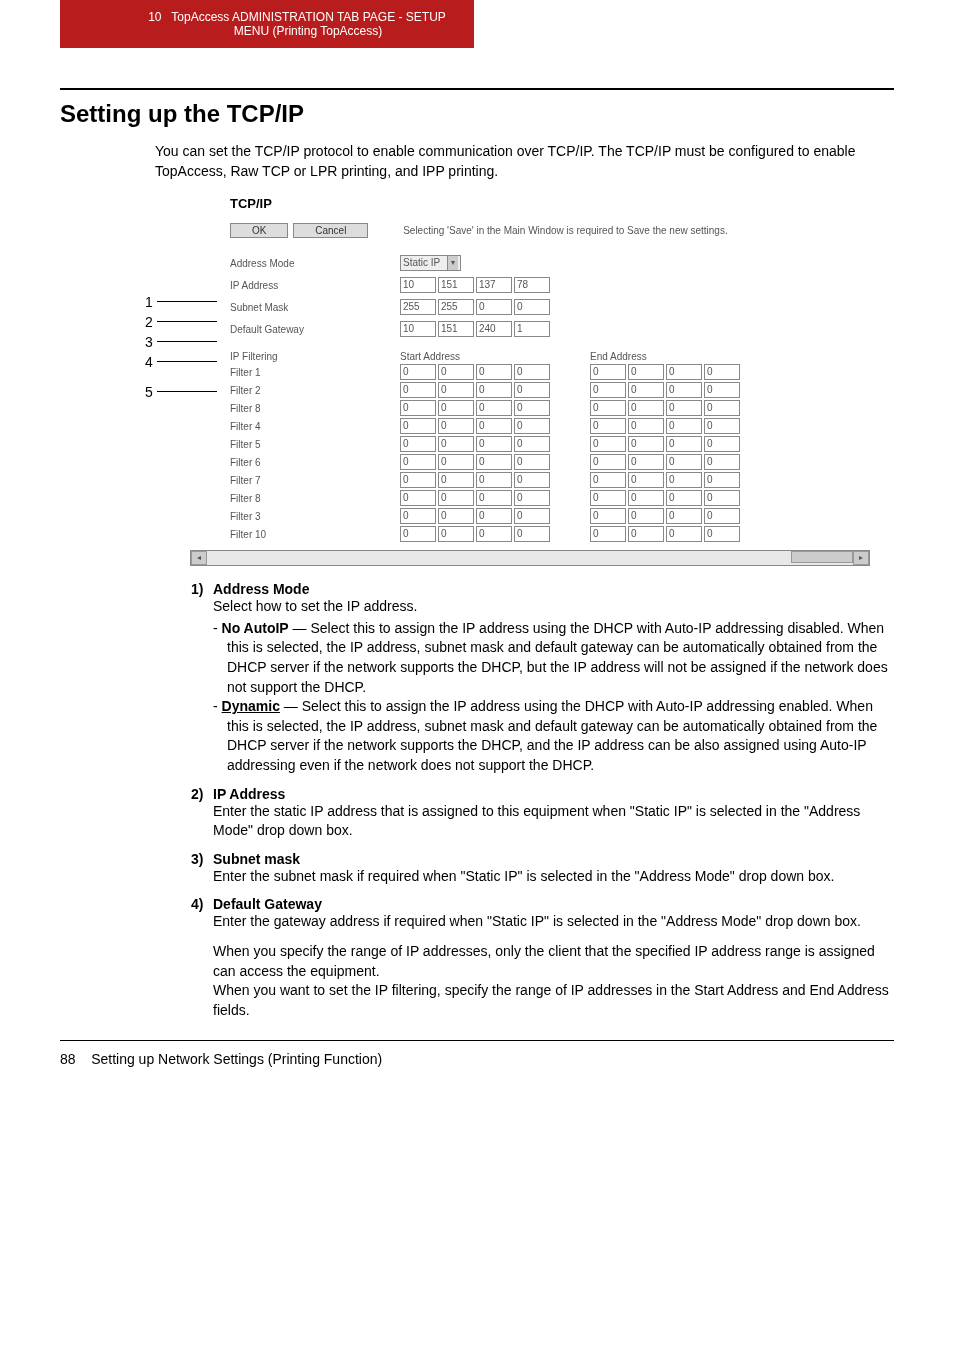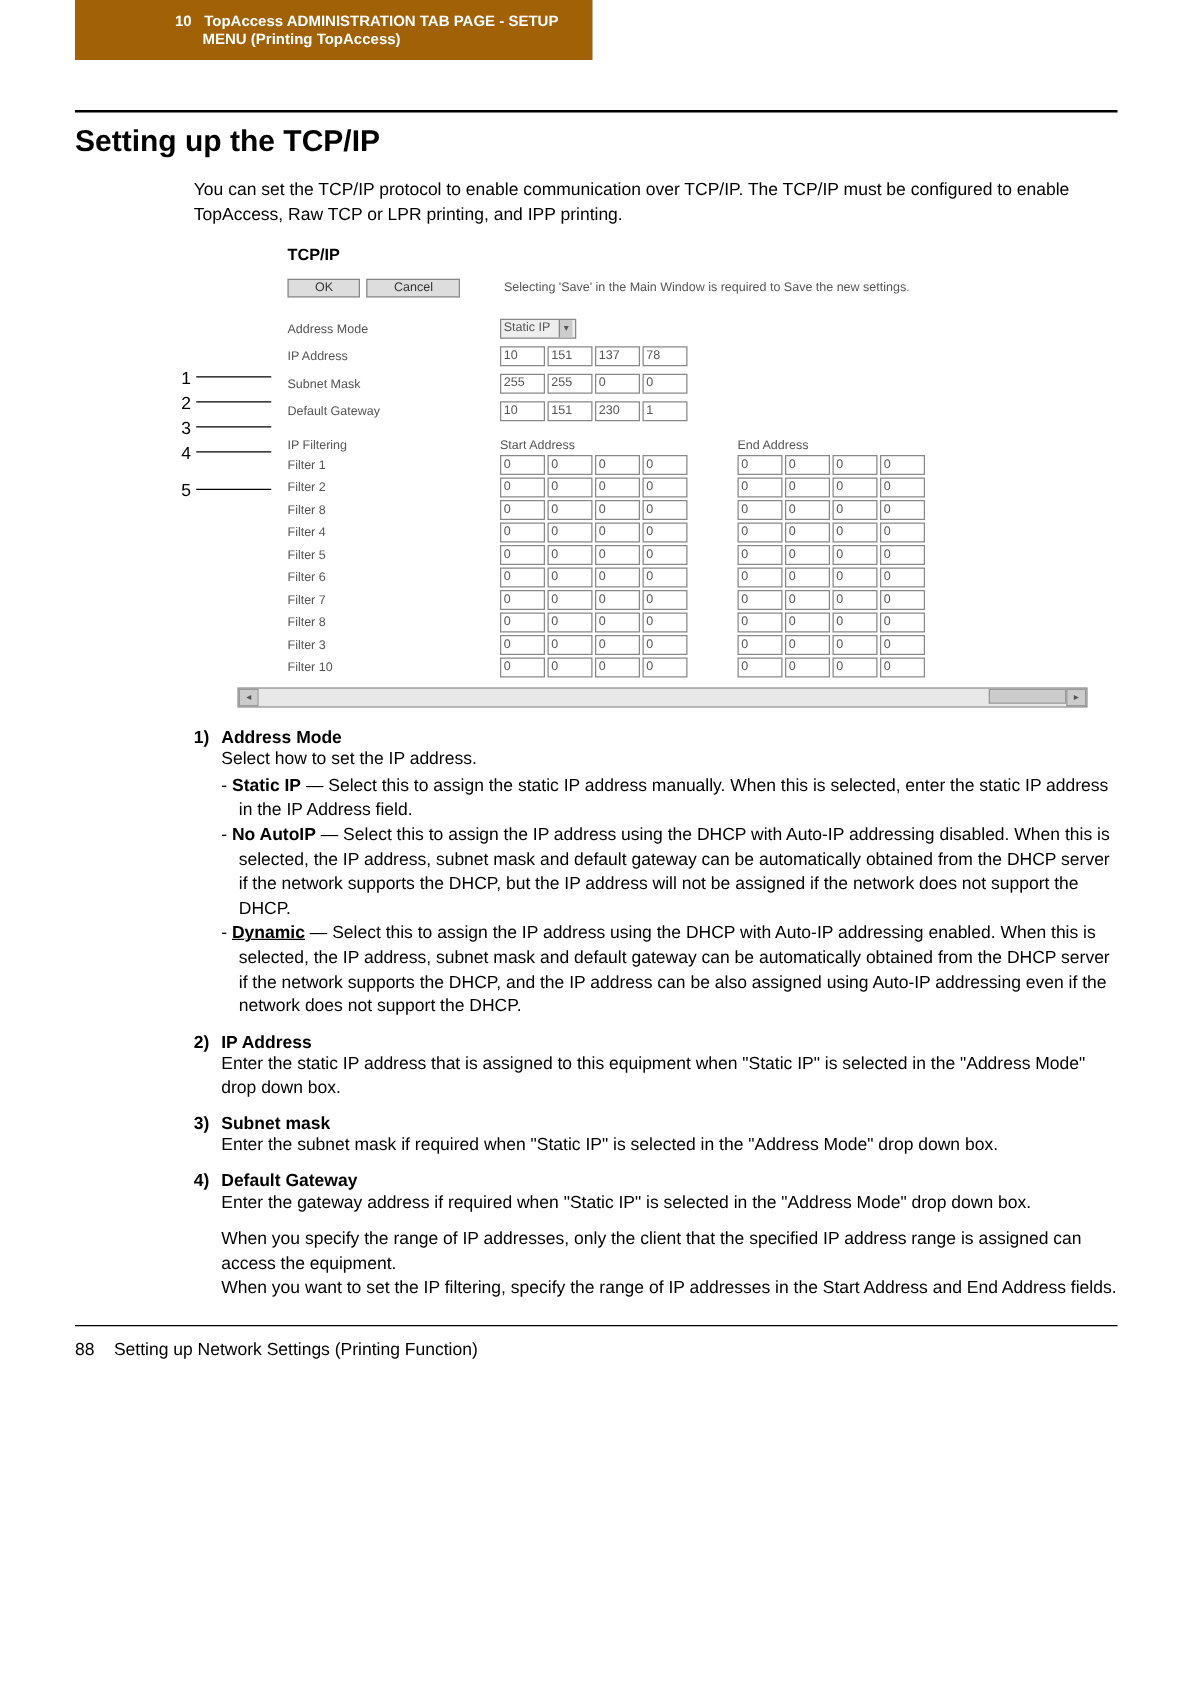--- a/index.html
+++ b/index.html
@@ -5,27 +5,28 @@
   body {
     margin: 0;
     padding: 0;
     font-family: Arial, Helvetica, sans-serif;
     font-size: 14px;
     color: #000;
     background: #fff;
     width: 954px;
   }
   .header-bar {
-    background: #a16207;
+    background: #b91c1c;
     color: #fff;
     padding: 10px 20px 10px 80px;
     font-size: 12px;
-    font-weight: bold;
+    font-weight: normal;
     margin-left: 60px;
     margin-right: 480px;
+    text-align: center;
   }
   .header-bar .line1 { display: block; }
   .header-bar .line2 { display: block; padding-left: 22px; }
   .content {
     margin: 0 60px;
   }
   .hr-thick {
     border: none;
     border-top: 2px solid #000;
     margin: 40px 0 10px 0;
@@ -180,20 +181,21 @@
     height: 10px;
   }
 
   ol.desc {
     margin: 15px 0 0 95px;
     padding: 0;
     list-style: none;
   }
   ol.desc > li {
     margin-bottom: 10px;
+    margin-left: 36px;
   }
   .desc-head {
     font-weight: bold;
   }
   .desc-num {
     display: inline-block;
     width: 22px;
   }
   .desc-body {
     margin-left: 22px;
@@ -284,21 +286,21 @@
         <span class="ss-label">Subnet Mask</span>
         <span class="ss-inp">255</span>
         <span class="ss-inp">255</span>
         <span class="ss-inp">0</span>
         <span class="ss-inp">0</span>
       </div>
       <div class="ss-row">
         <span class="ss-label">Default Gateway</span>
         <span class="ss-inp">10</span>
         <span class="ss-inp">151</span>
-        <span class="ss-inp">230</span>
+        <span class="ss-inp">240</span>
         <span class="ss-inp">1</span>
       </div>
 
       <div class="ss-header-row">
         <span class="col-label">IP Filtering</span>
         <span class="col-start">Start Address</span>
         <span class="col-end">End Address</span>
       </div>
 
       <div id="filters-container">
@@ -363,21 +365,20 @@
       </div>
     </div>
   </div>
 
   <ol class="desc" id="desc-list">
       <li>
         <div class="desc-head"><span class="desc-num">1)</span><span>Address Mode</span></div>
         <div class="desc-body">
           <div>Select how to set the IP address.</div>
           <ul class="sub">
-            <li><b>Static IP</b> — Select this to assign the static IP address manually.  When this is selected, enter the static IP address in the IP Address field.</li>
             <li><b>No AutoIP</b> — Select this to assign the IP address using the DHCP with Auto-IP addressing disabled. When this is selected, the IP address, subnet mask and default gateway can be automatically obtained from the DHCP server if the network supports the DHCP, but the IP address will not be assigned if the network does not support the DHCP.</li>
             <li><b class="u">Dynamic</b> — Select this to assign the IP address using the DHCP with Auto-IP addressing enabled.  When this is selected, the IP address, subnet mask and default gateway can be automatically obtained from the DHCP server if the network supports the DHCP, and the IP address can be also assigned using Auto-IP addressing even if the network does not support the DHCP.</li>
           </ul>
         </div>
       </li>
       <li>
         <div class="desc-head"><span class="desc-num">2)</span><span>IP Address</span></div>
         <div class="desc-body">
           <div>Enter the static IP address that is assigned to this equipment when "Static IP" is selected in the "Address Mode" drop down box.</div>
         </div>

